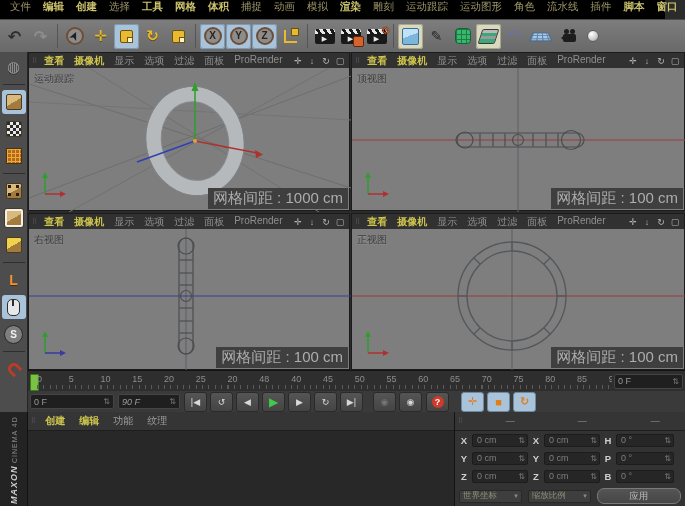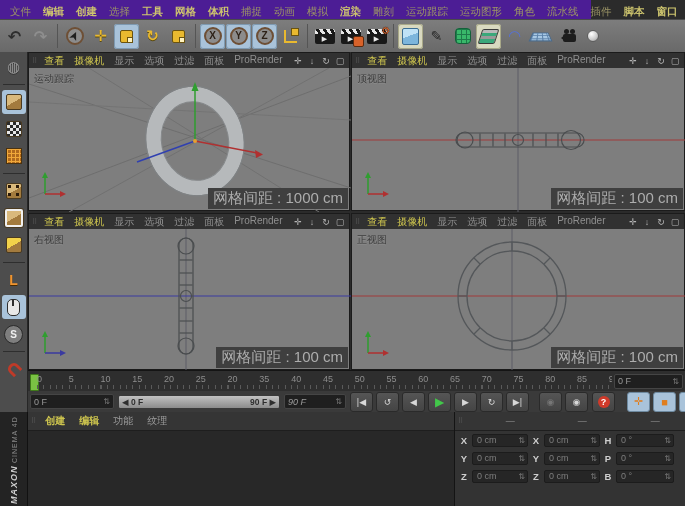--- a/index.html
+++ b/index.html
@@ -1,21 +1,21 @@
 <!DOCTYPE html>
 <html><head>
 <meta charset="utf-8">
 <style>
   html,body{margin:0;padding:0;background:#1a1a1a;}
   #app{position:relative;width:685px;height:506px;background:#2b2b2b;overflow:hidden;
        font-family:"Liberation Sans","DejaVu Sans",sans-serif;-webkit-font-smoothing:antialiased;}
   .abs{position:absolute;}
 
   
-  #menubar{left:0;top:0;width:591px;height:19px;background:#4c1d95;display:flex;align-items:flex-end;padding-left:4px;box-sizing:border-box;}
+  #menubar{left:0;top:0;width:665px;height:19px;background:#000000;display:flex;align-items:flex-start;padding-left:4px;box-sizing:border-box;}
   .mi{font-size:10.5px;color:#9b9466;padding:0 6px;white-space:nowrap;cursor:default;}
   .mi.strong{color:#cdc46e;font-weight:bold;}
 
   
   #toolbar{left:0;top:19px;width:685px;height:33px;background:linear-gradient(#7d7d7d,#696969);border-top:1px solid #4a4a4a;box-sizing:border-box;display:flex;align-items:center;gap:1px;padding:0 2px;}
   .tsep{width:1px;height:24px;background:#555;margin:0 3px;}
   .tbtn{width:25px;height:25px;border-radius:3px;display:flex;align-items:center;justify-content:center;position:relative;flex:0 0 auto;}
   .tbtn.selblue{background:#a9c3da;box-shadow:inset 0 0 0 1px #7e99b0;}
   .tbtn.selcream{background:#d9d9c0;box-shadow:inset 0 0 0 1px #a8a888;}
   .g-undo{font-size:16px;font-weight:bold;color:#2e2e2e;}
@@ -67,21 +67,21 @@
   .mouseg{width:11px;height:15px;border:1.5px solid #2e2e2e;border-radius:5px;background:#e8e8e8;position:relative;}
   .mouseg::after{content:"";position:absolute;left:4px;top:0;width:1.5px;height:6px;background:#2e2e2e;}
   .snapg{width:17px;height:17px;border-radius:50%;background:#7e7e7e;border:1.5px solid #2a2a2a;color:#f0f0f0;font-weight:bold;font-size:10px;display:flex;align-items:center;justify-content:center;}
   .magg{width:12px;height:12px;border:3.5px solid #c03a28;border-top:none;border-radius:0 0 9px 9px;transform:rotate(135deg);box-sizing:border-box;}
 
   
   .vp{box-sizing:border-box;border:1px solid #1b1b1b;background:#7e7e7e;}
   .vphead{height:15px;background:#313131;display:flex;align-items:center;overflow:hidden;}
   .grip{color:#5c5c5c;font-size:7px;letter-spacing:-1px;padding:0 3px;}
   .vmi{font-size:10px;color:#8f8f8f;padding:0 5px;white-space:nowrap;}
-  .vmi.vact{color:#cdc44e;font-weight:normal;}
+  .vmi.vact{color:#cdc44e;font-weight:bold;}
   .vicons{margin-left:auto;display:flex;align-items:center;gap:2px;padding-right:3px;}
   .vico{color:#b5b5b5;font-size:9px;width:12px;text-align:center;}
   .vplabel{position:absolute;left:5px;top:19px;font-size:10px;color:#3c3c3c;text-shadow:0 1px 0 #8e8e8e;}
   .gridlabel{position:absolute;right:1px;bottom:1px;background:#3f3f3f;color:#adadad;font-size:15px;padding:1px 5px;}
   .vpsvg{position:absolute;left:0;top:15px;}
 
   
   #ruler{left:28px;top:370px;width:584px;height:21px;background:#2e2e2e;border-top:1px solid #141414;box-sizing:border-box;}
   #playhead{position:absolute;left:2px;top:3px;width:7px;height:15px;background:#7ac243;border:1px solid #3f7a1a;border-radius:1px;}
   #ticks{position:absolute;left:9px;top:3px;width:590px;display:flex;justify-content:space-between;}
@@ -478,21 +478,21 @@
     <div id="playhead"></div>
     <div id="ticks">
 
     <span class="tick">0</span>
         <span class="tick">5</span>
         <span class="tick">10</span>
         <span class="tick">15</span>
         <span class="tick">20</span>
         <span class="tick">25</span>
         <span class="tick">20</span>
-        <span class="tick">35</span>
+        <span class="tick">48</span>
         <span class="tick">40</span>
         <span class="tick">45</span>
         <span class="tick">50</span>
         <span class="tick">55</span>
         <span class="tick">60</span>
         <span class="tick">65</span>
         <span class="tick">70</span>
         <span class="tick">75</span>
         <span class="tick">80</span>
         <span class="tick">85</span>
@@ -505,24 +505,20 @@
       <span class="val">0 F</span>
       <span class="stepper">⇅</span>
     </div>
   </div>
 
   <div id="transport" class="abs">
     <div class="tfield">
       <span class="val" style="font-size:9px;color:#9a9a9a;flex:1;">0 F</span>
       <span class="stepper">⇅</span>
     </div>
-    <div id="rangebar">
-      <span>◀ 0 F</span>
-      <span>90 F ▶</span>
-    </div>
     <div class="tfield small">
       <span class="val" style="font-size:9px;color:#9a9a9a;flex:1;">90 F</span>
       <span class="stepper">⇅</span>
     </div>
     <span style="display:flex;gap:3px;">
 
     <div class="pbtn">|◀</div>
         <div class="pbtn">↺</div>
         <div class="pbtn">◀</div>
         <div class="pbtn play">▶</div>
@@ -630,15 +626,26 @@
             <span class="val">0 cm</span>
             <span class="stepper">⇅</span>
           </div>
           <span class="clabel">B</span>
           <div class="cfield">
             <span class="val">0 °</span>
             <span class="stepper">⇅</span>
           </div>
         </div>
       </div>
+    <div id="coordfoot">
+      <div class="dropdown">
+        <span class="val">世界坐标</span>
+        <span class="caret">▾</span>
+      </div>
+      <div class="dropdown">
+        <span class="val">缩放比例</span>
+        <span class="caret">▾</span>
+      </div>
+      <div id="applybtn">应用</div>
+    </div>
   </div>
 
 </div>
 
 </body></html>

